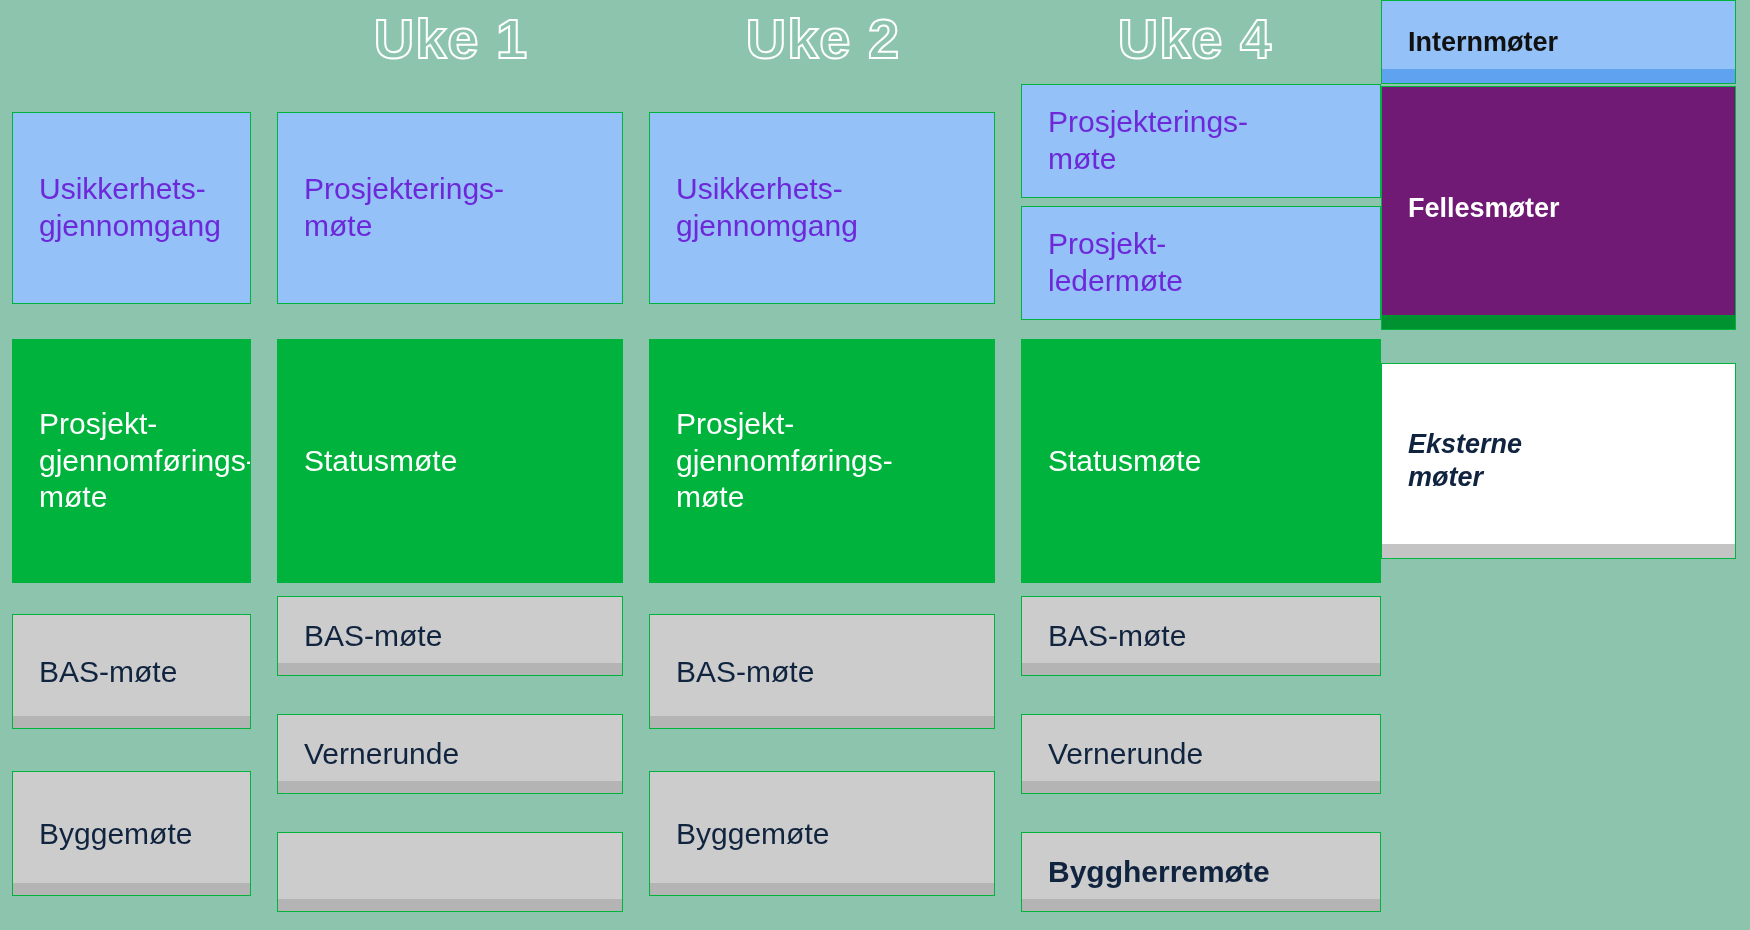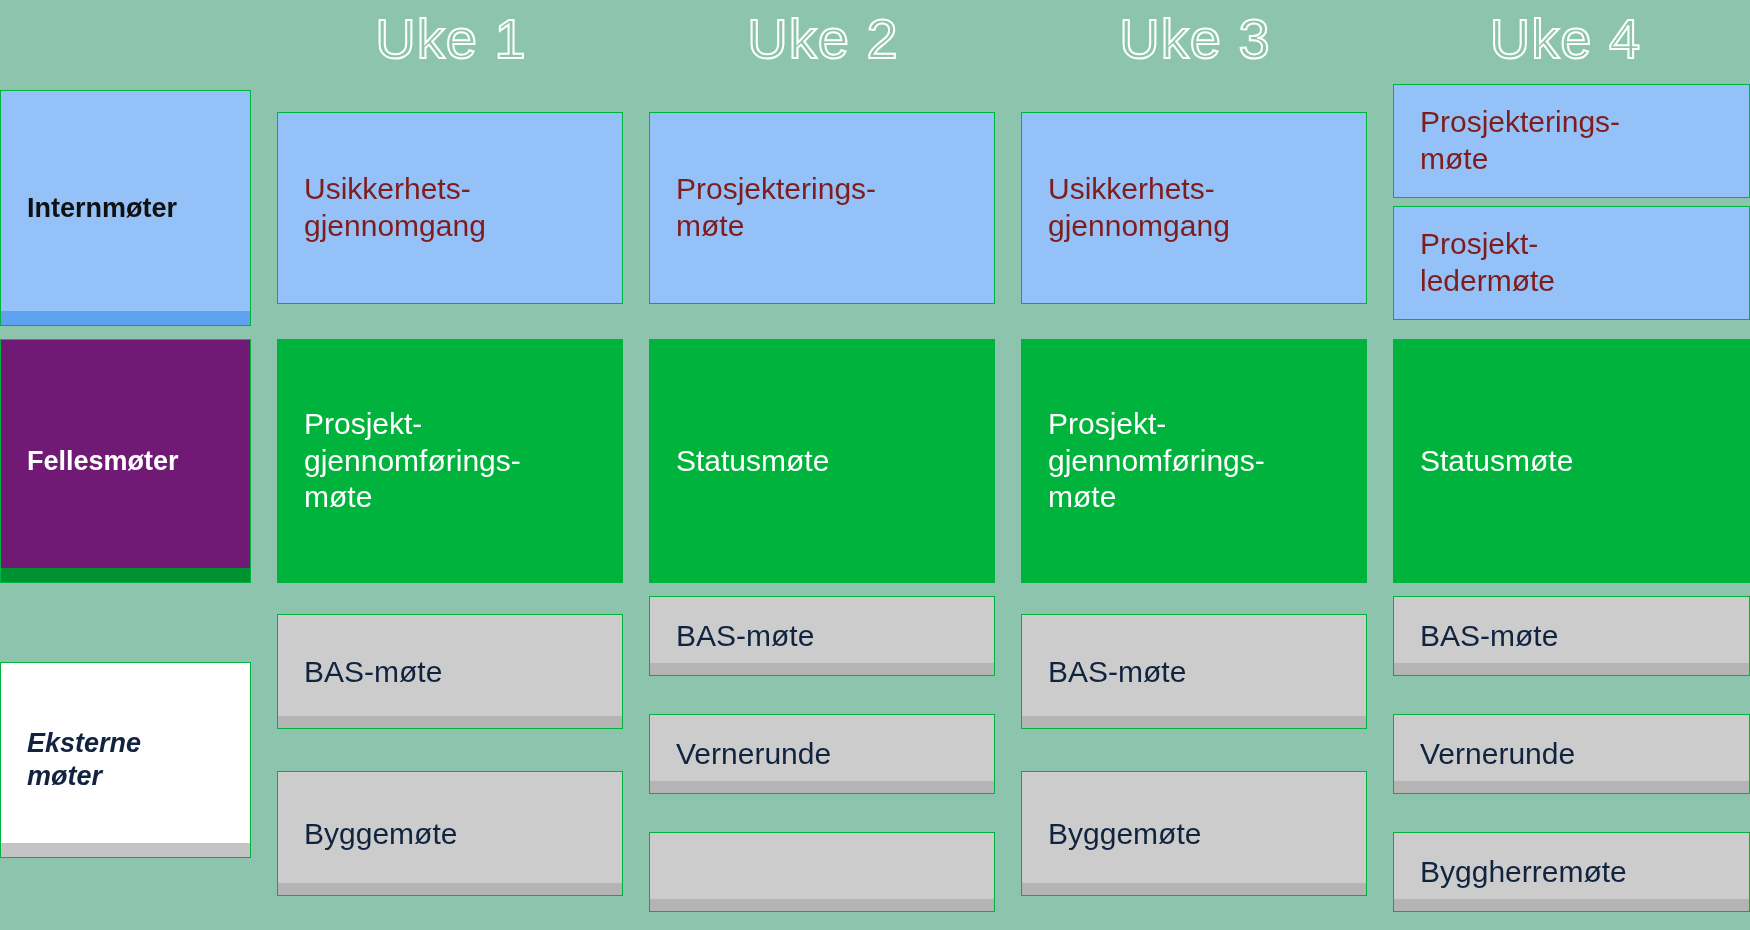--- a/index.html
+++ b/index.html
@@ -33,21 +33,21 @@
   .week-head {
     background: #8cc4ae;
     display: flex;
     align-items: center;
     justify-content: center;
     padding-bottom: 6px;
   }
 
   .week-head span {
     font-size: 56px;
-    font-weight: 400;
+    font-weight: 700;
     line-height: 1;
     color: #8cc4ae;
     -webkit-text-stroke: 2px #ffffff;
     letter-spacing: 1px;
     white-space: nowrap;
   }
 
   
   .cell {
     position: relative;
@@ -90,21 +90,21 @@
   .card.label.blue  { background: #94c1f7; color: #111111; }
   .card.label.blue  .shadow { background: #5fa2f0; }
 
   .card.label.green { background: #701a75; color: #ffffff; }
   .card.label.green .shadow { background: #009130; }
 
   .card.label.white { background: #ffffff; color: #11243f; }
   .card.label.white .shadow { background: #c4c4c4; }
 
   
-  .card.blue  { background: #94c1f7; color: #7f1d1d; }
+  .card.blue  { background: #94c1f7; color: #6d28d9; }
   .card.green { background: #00b33c; color: #ffffff; }
 
   
   .row1 .card.blue { height: 192px; }
   .row1.stacked { justify-content: flex-start; gap: 8px; padding-top: 0; }
   .row1.stacked .card.blue { height: 114px; }
   .row1.stacked .card.blue.two { height: 114px; }
 
   
   .row2 .card.green { height: 244px; }
@@ -139,23 +139,20 @@
 
   <div class="hdr-spacer"></div>
 
   <div class="week-head">
     <span>Uke 1</span>
   </div>
   <div class="week-head">
     <span>Uke 2</span>
   </div>
   <div class="week-head">
-    <span>Uke 3</span>
-  </div>
-  <div class="week-head">
     <span>Uke 4</span>
   </div>
 
   <div class="cell label-col">
     <div class="card label blue" style="height:236px;">
       <div>Internmøter</div>
       <div class="shadow"></div>
     </div>
   </div>
 
@@ -269,20 +266,20 @@
   <div class="cell row3 pad-r">
     <div class="stack" style="padding-top:6px;">
       <div class="gcard" style="height:80px;margin-bottom:8px;">
         <span>BAS-møte</span>
         <div class="shadow"></div>
       </div>
       <div class="gcard" style="height:80px;margin-bottom:8px;">
         <span>Vernerunde</span>
         <div class="shadow"></div>
       </div>
-      <div class="gcard" style="height:80px;">
+      <div class="gcard" style="height:80px;font-weight:bold;">
         <span>Byggherremøte</span>
         <div class="shadow"></div>
       </div>
     </div>
   </div>
 
 </div>
 
 </body></html>

